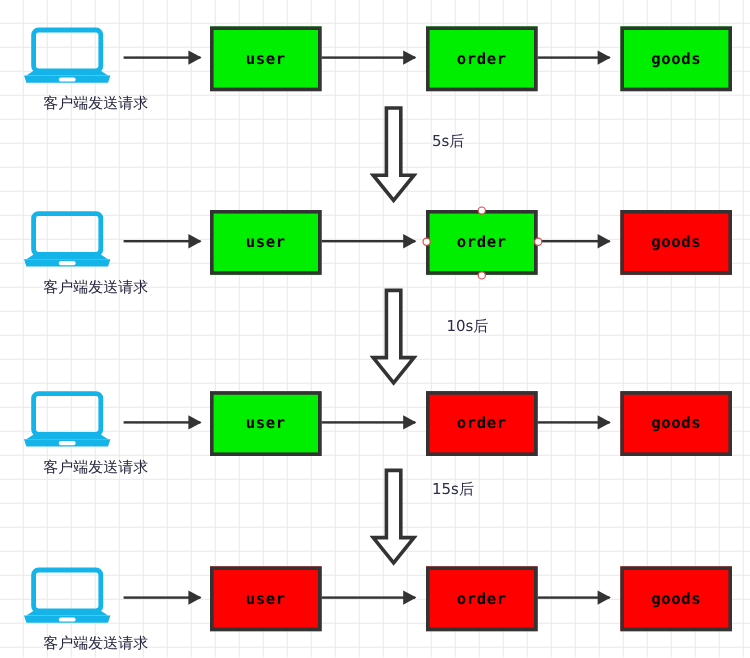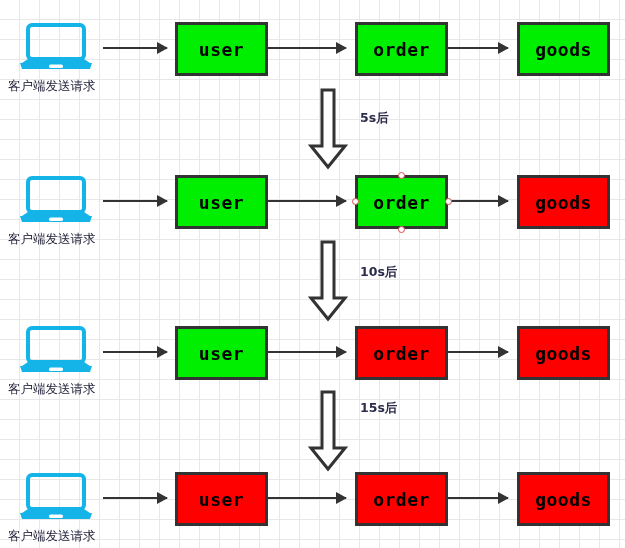--- a/index.html
+++ b/index.html
@@ -24,21 +24,21 @@
   
   .svc-box {
     position: absolute;
     box-sizing: border-box;
     border: 3px solid #333333;
     display: flex;
     align-items: center;
     justify-content: center;
     font-family: "DejaVu Sans Mono", "Liberation Mono", monospace;
     font-weight: bold;
-    font-size: 18px;
+    font-size: 13px;
     color: #000000;
     letter-spacing: 0.5px;
   }
   .svc-green { background: #00ee00; }
   .svc-red   { background: #ff0000; }
 
   
   .handle {
     position: absolute;
     width: 7px;
@@ -79,29 +79,29 @@
   .laptop { position: absolute; z-index: 8; }
 
   
   .client-label {
     position: absolute;
     font-family: Liberation Mono, monospace;
     font-size: 12.5px;
     color: #24243c;
     white-space: nowrap;
     z-index: 9;
+    margin-left: 28px;
   }
   .step-label {
     position: absolute;
     font-family: "DejaVu Sans", sans-serif;
     font-size: 12.5px;
     color: #2b2b4a;
     white-space: nowrap;
     z-index: 9;
-    font-weight: bold;
   }
 </style>
 </head>
 <body>
 
 <div id="canvas">
 
   <div>
     <svg class="laptop" style="left:18px; top:22px;" width="76" height="52" viewBox="0 0 76 52">
       <rect x="10" y="3" width="56" height="34" rx="4" ry="4" fill="none" stroke="#14b3e8" stroke-width="4"></rect>
@@ -146,21 +146,21 @@
     <div class="handle" style="left:351.5px; top:198px;"></div>
     <div class="handle" style="left:444.5px; top:198px;"></div>
 
     <div class="conn" style="left:448px; top:200px; width:60px;"></div>
     <div class="svc-box svc-red" style="left:517px; top:175px; width:93px; height:54px;">goods</div>
   </div>
 
   <svg class="down-arrow" style="left:308px; top:240px;" width="40" height="82" viewBox="0 0 40 82">
     <path d="M14 2 L26 2 L26 58 L37 58 L20 79 L3 58 L14 58 Z" fill="#ffffff" stroke="#333333" stroke-width="3" stroke-linejoin="miter"></path>
   </svg>
-  <div class="step-label" style="left:360px; top:264px;">10s后</div>
+  <div class="step-label" style="left:372px; top:264px;">10s后</div>
 
   <div>
     <svg class="laptop" style="left:18px; top:325px;" width="76" height="52" viewBox="0 0 76 52">
       <rect x="10" y="3" width="56" height="34" rx="4" ry="4" fill="none" stroke="#14b3e8" stroke-width="4"></rect>
       <path d="M4 41 L72 41 L66 37 L10 37 Z" fill="#14b3e8"></path>
       <path d="M2 41 L74 41 L72 47 L4 47 Z" fill="#14b3e8"></path>
       <rect x="31" y="42.5" width="14" height="3.5" rx="1.6" fill="#ffffff"></rect>
     </svg>
     <div class="client-label" style="left:8px; top:381px;">客户端发送请求</div>
 

